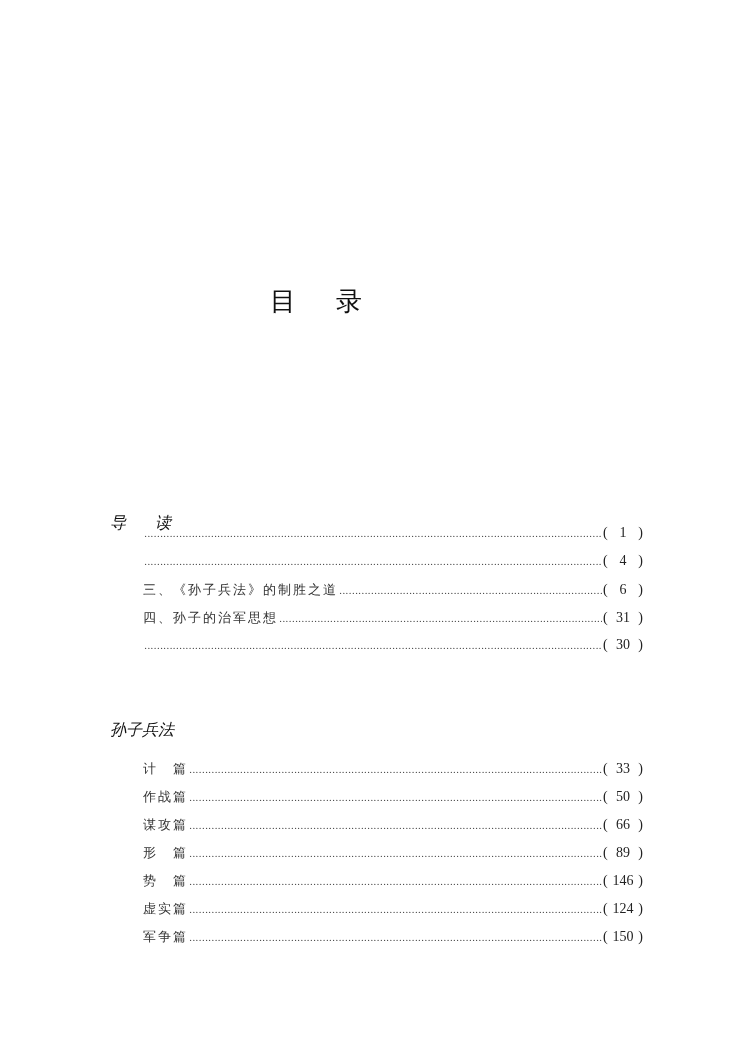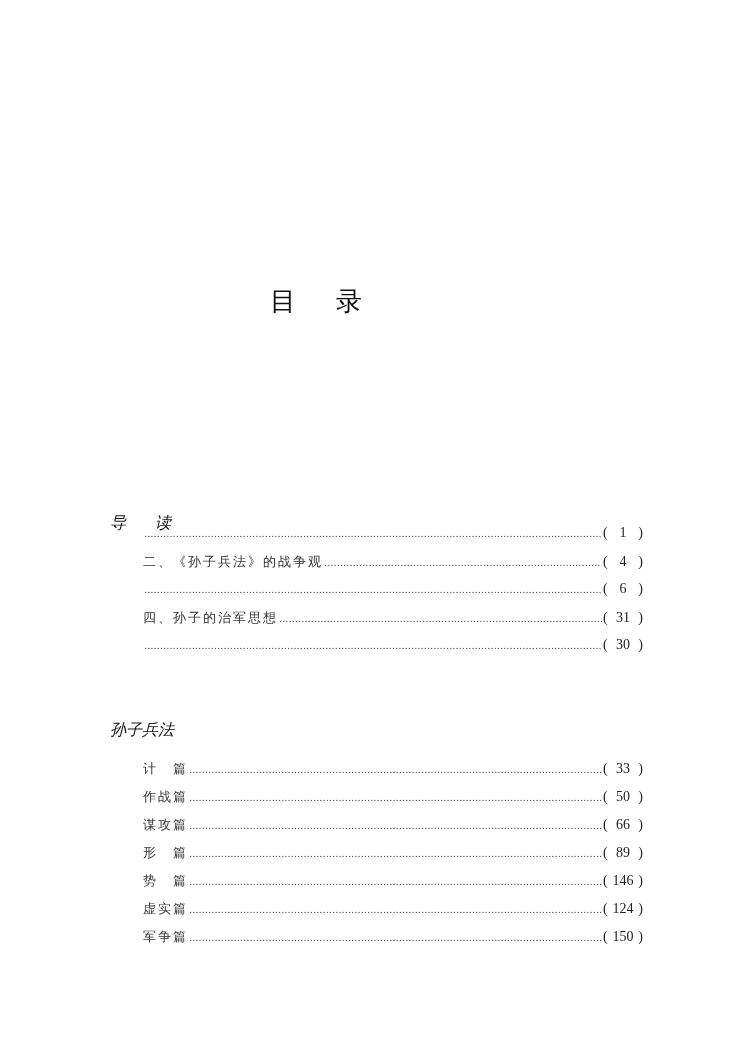--- a/index.html
+++ b/index.html
@@ -95,29 +95,29 @@
 <ul class="toc-list" style="top:525px;">
   <li class="toc-item">
     <span class="toc-leader"></span>
     <span class="toc-page">
         <span>(</span>
         <span class="num">1</span>
         <span>)</span>
       </span>
   </li>
   <li class="toc-item">
-    <span class="toc-label">二、《孙子兵法》的战争观</span>
     <span class="toc-leader"></span>
     <span class="toc-page">
         <span>(</span>
         <span class="num">4</span>
         <span>)</span>
       </span>
   </li>
   <li class="toc-item">
+    <span class="toc-label">三、《孙子兵法》的制胜之道</span>
     <span class="toc-leader"></span>
     <span class="toc-page">
         <span>(</span>
         <span class="num">6</span>
         <span>)</span>
       </span>
   </li>
   <li class="toc-item">
     <span class="toc-label">四、孙子的治军思想</span>
     <span class="toc-leader"></span>

